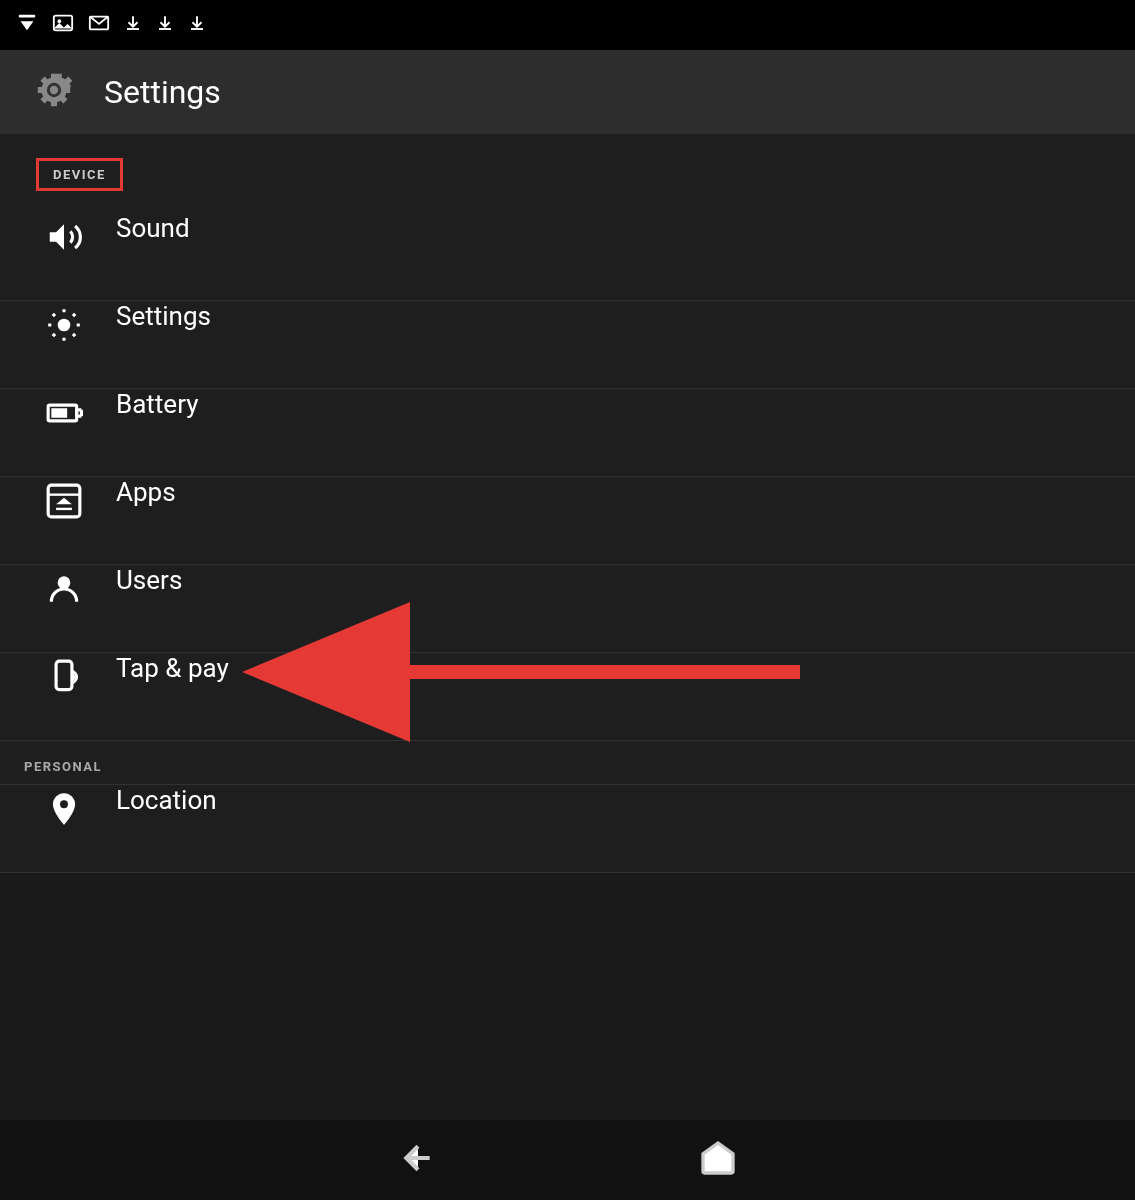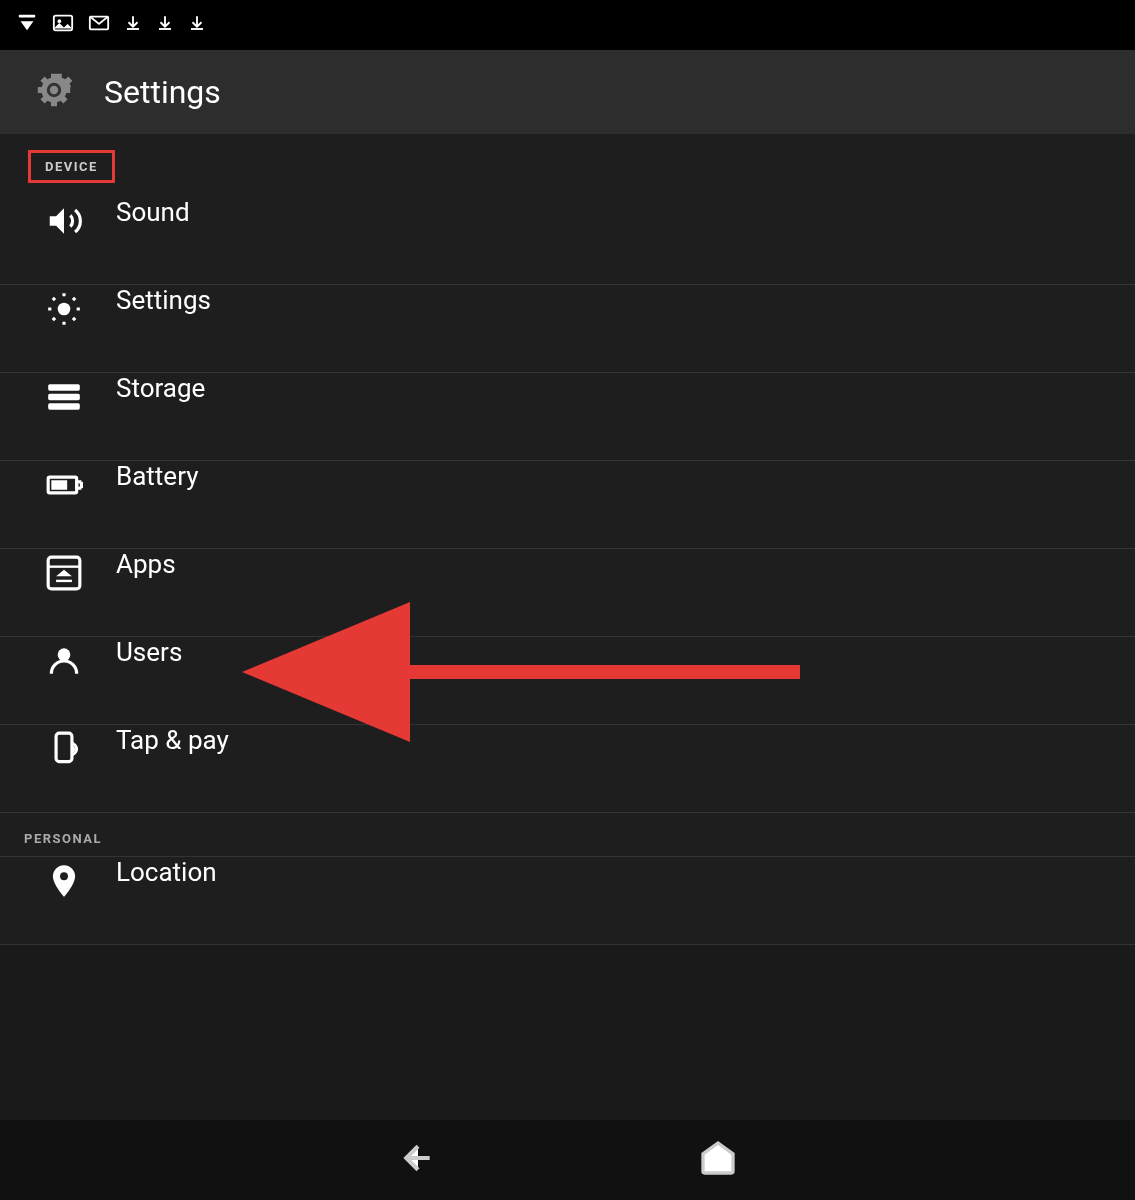--- a/index.html
+++ b/index.html
@@ -70,21 +70,21 @@
 
     .section-header.highlighted {
       display: inline-block;
       border: 3px solid #e53935;
       color: #cccccc;
       padding: 6px 14px;
       margin: 12px 24px 10px 24px;
     }
 
     .section-header-wrapper {
-      padding: 4px;
+      padding: 12px;
     }
 
     
     .settings-item {
       display: flex;
       padding: 0 40px;
       height: 88px;
       border-bottom: 1px solid #333333;
       cursor: pointer;
       position: relative;
@@ -216,30 +216,20 @@
   <div class="settings-item">
     <div class="item-icon">
       <svg width="38" height="38" viewBox="0 0 24 24">
         <circle cx="12" cy="12" r="4"></circle>
         <path d="M12 2v2M12 20v2M2 12h2M20 12h2M4.93 4.93l1.41 1.41M17.66 17.66l1.41 1.41M4.93 19.07l1.41-1.41M17.66 6.34l1.41-1.41" fill="none" stroke="white" stroke-width="2"></path>
       </svg>
     </div>
     <span class="item-label">Settings</span>
   </div>
 
-  <div class="settings-item">
-    <div class="item-icon">
-      <svg width="38" height="38" viewBox="0 0 24 24">
-        <rect x="2" y="4" width="20" height="4" rx="1"></rect>
-        <rect x="2" y="10" width="20" height="4" rx="1"></rect>
-        <rect x="2" y="16" width="20" height="4" rx="1"></rect>
-      </svg>
-    </div>
-    <span class="item-label">Storage</span>
-  </div>
 
   <div class="settings-item">
     <div class="item-icon">
       <svg width="38" height="38" viewBox="0 0 24 24">
         <rect x="2" y="7" width="18" height="10" rx="1" fill="none" stroke="white" stroke-width="2"></rect>
         <rect x="4" y="9" width="10" height="6" fill="white"></rect>
         <line x1="20" y1="10" x2="23" y2="10" stroke="white" stroke-width="2"></line>
         <line x1="20" y1="14" x2="23" y2="14" stroke="white" stroke-width="2"></line>
         <line x1="20" y1="10" x2="20" y2="14" stroke="white" stroke-width="2"></line>
         <line x1="23" y1="10" x2="23" y2="14" stroke="white" stroke-width="2"></line>

